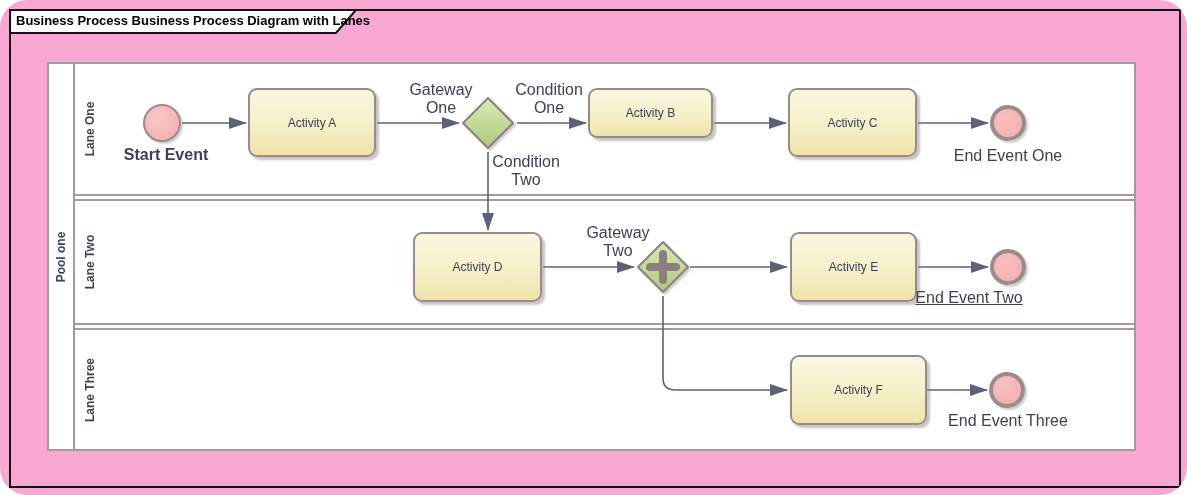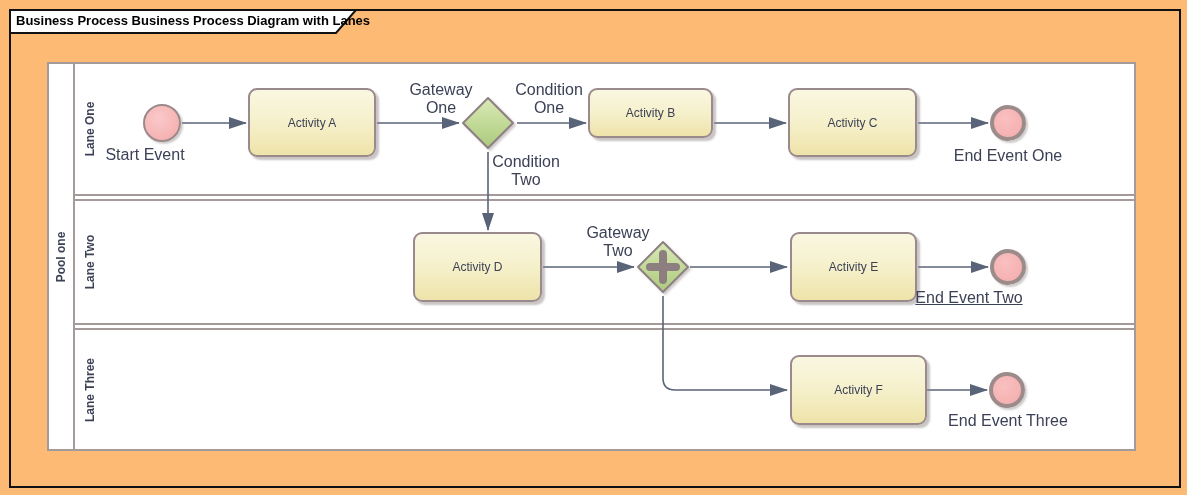--- a/index.html
+++ b/index.html
@@ -1,18 +1,18 @@
 <!DOCTYPE html>
 <html><head>
 <meta charset="utf-8">
 <style>
   html,body{margin:0;padding:0;background:#ffffff;}
   #canvas{
-    position:relative;width:1187px;height:495px;background:#fdba74;overflow:hidden;
-    font-family:"Liberation Sans",sans-serif;color:#3c4156;
+    position:relative;width:1187px;height:495px;background:#f9a8d4;overflow:hidden;
+    font-family:"Liberation Sans",sans-serif;color:#3c4156;border-radius:27px;
   }
   
   .frame{position:absolute;left:9px;top:9px;width:1172px;height:479px;
     border:2px solid #111111;box-sizing:border-box;z-index:0;}
   .title-tab{position:absolute;left:9px;top:9px;width:352px;height:26px;z-index:6;}
   .title-text{position:absolute;left:16px;top:9px;height:24px;line-height:23px;
     font-size:13px;font-weight:bold;color:#000;white-space:nowrap;z-index:7;}
   
   .pool{position:absolute;left:47px;top:62px;width:1089px;height:389px;
     border:2px solid #a49a9a;box-sizing:border-box;z-index:1;background:#ffffff;}
@@ -135,21 +135,21 @@
     <defs>
       <linearGradient id="gw-grad-2" x1="0" y1="0" x2="0" y2="1">
         <stop offset="0" stop-color="#dae9b6"></stop>
           <stop offset="1" stop-color="#abcb7c"></stop>
       </linearGradient>
     </defs>
     <polygon points="28,3 53,28 28,53 3,28" fill="url(#gw-grad-2)" stroke="#8f8183" stroke-width="2" stroke-linejoin="round"></polygon>
     <path d="M28,15 L28,41 M15,28 L41,28" stroke="#8d7f80" stroke-width="8" stroke-linecap="round"></path>
   </svg>
 
-  <div class="lbl" style="left:145px;top:146px;">Start Event</div>
+  <div class="lbl" style="left:166px;top:146px;font-weight:bold;">Start Event</div>
   <div class="lbl wrap" style="left:441px;top:81px;">Gateway One</div>
   <div class="lbl wrap" style="left:549px;top:81px;">Condition One</div>
   <div class="lbl wrap" style="left:526px;top:153px;">Condition Two</div>
   <div class="lbl wrap" style="left:618px;top:224px;">Gateway Two</div>
   <div class="lbl" style="left:1008px;top:147px;">End Event One</div>
   <div class="lbl" style="left:969px;top:289px;text-decoration:underline;">End Event Two</div>
   <div class="lbl" style="left:1008px;top:412px;">End Event Three</div>
 
 </div>
 

